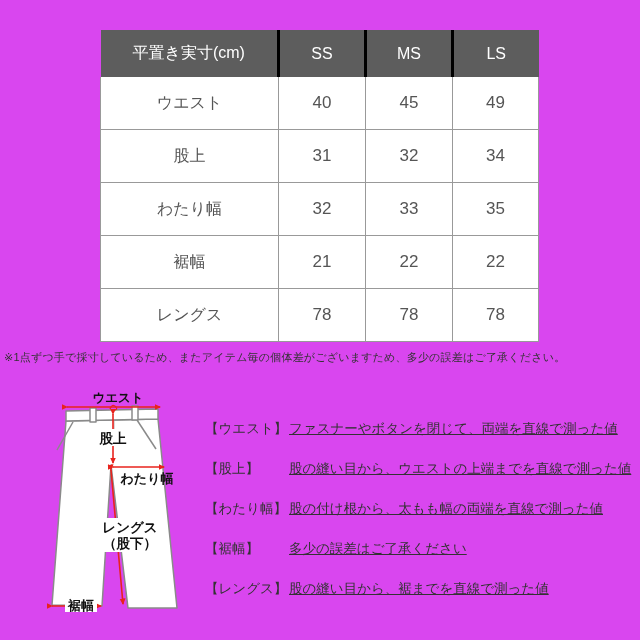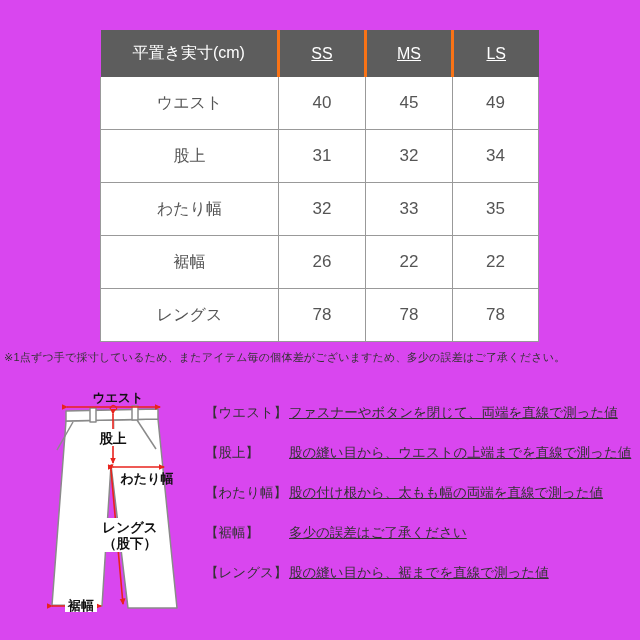--- a/index.html
+++ b/index.html
@@ -9,39 +9,39 @@
   }
   
   .size-table{
     position:absolute;left:100px;top:30px;width:438px;
     border-collapse:collapse;table-layout:fixed;
   }
   .size-table th{
     background:#5d5d5d;color:#fff;font-weight:normal;font-size:16px;
     height:47px;text-align:center;vertical-align:middle;padding:0;
   }
-  .size-table th + th{border-left:3px solid #f97316;text-decoration:underline;}
+  .size-table th + th{border-left:3px solid #000000;}
   .size-table td{
     border-bottom:1px solid #999;border-right:1px solid #999;
     height:52px;text-align:center;vertical-align:middle;
     font-size:16px;color:#555;background:#fff;padding:0;
   }
   .size-table td:first-child{border-left:1px solid #999;}
   .size-table td.num{font-size:17px;margin-left:21px;}
   
   .note{
     position:absolute;left:4px;top:349px;width:634px;
     font-size:11px;line-height:16px;color:#333;letter-spacing:0.2px;
   }
   
   .diagram{position:absolute;left:25px;top:388px;width:175px;height:250px;}
   .diagram svg{display:block;}
   .dlabel{font-family:"Liberation Sans","DejaVu Sans",sans-serif;font-weight:bold;fill:#111;}
   
-  .defs{position:absolute;left:205px;top:404px;width:432px;}
+  .defs{position:absolute;left:205px;top:420px;width:432px;}
   .def-row{display:flex;margin-bottom:22px;font-size:13.5px;line-height:18px;color:#333;}
   .def-term{flex:0 0 84px;}
   .def-desc{flex:1;text-decoration:underline;}
 </style>
 </head>
 <body>
 
 <div class="screen">
 
   <table class="size-table">
@@ -73,21 +73,21 @@
         <td class="num">34</td>
       </tr>
       <tr>
         <td>わたり幅</td>
         <td class="num">32</td>
         <td class="num">33</td>
         <td class="num">35</td>
       </tr>
       <tr>
         <td>裾幅</td>
-        <td class="num">26</td>
+        <td class="num">21</td>
         <td class="num">22</td>
         <td class="num">22</td>
       </tr>
       <tr>
         <td>レングス</td>
         <td class="num">78</td>
         <td class="num">78</td>
         <td class="num">78</td>
       </tr>
     </tbody>

